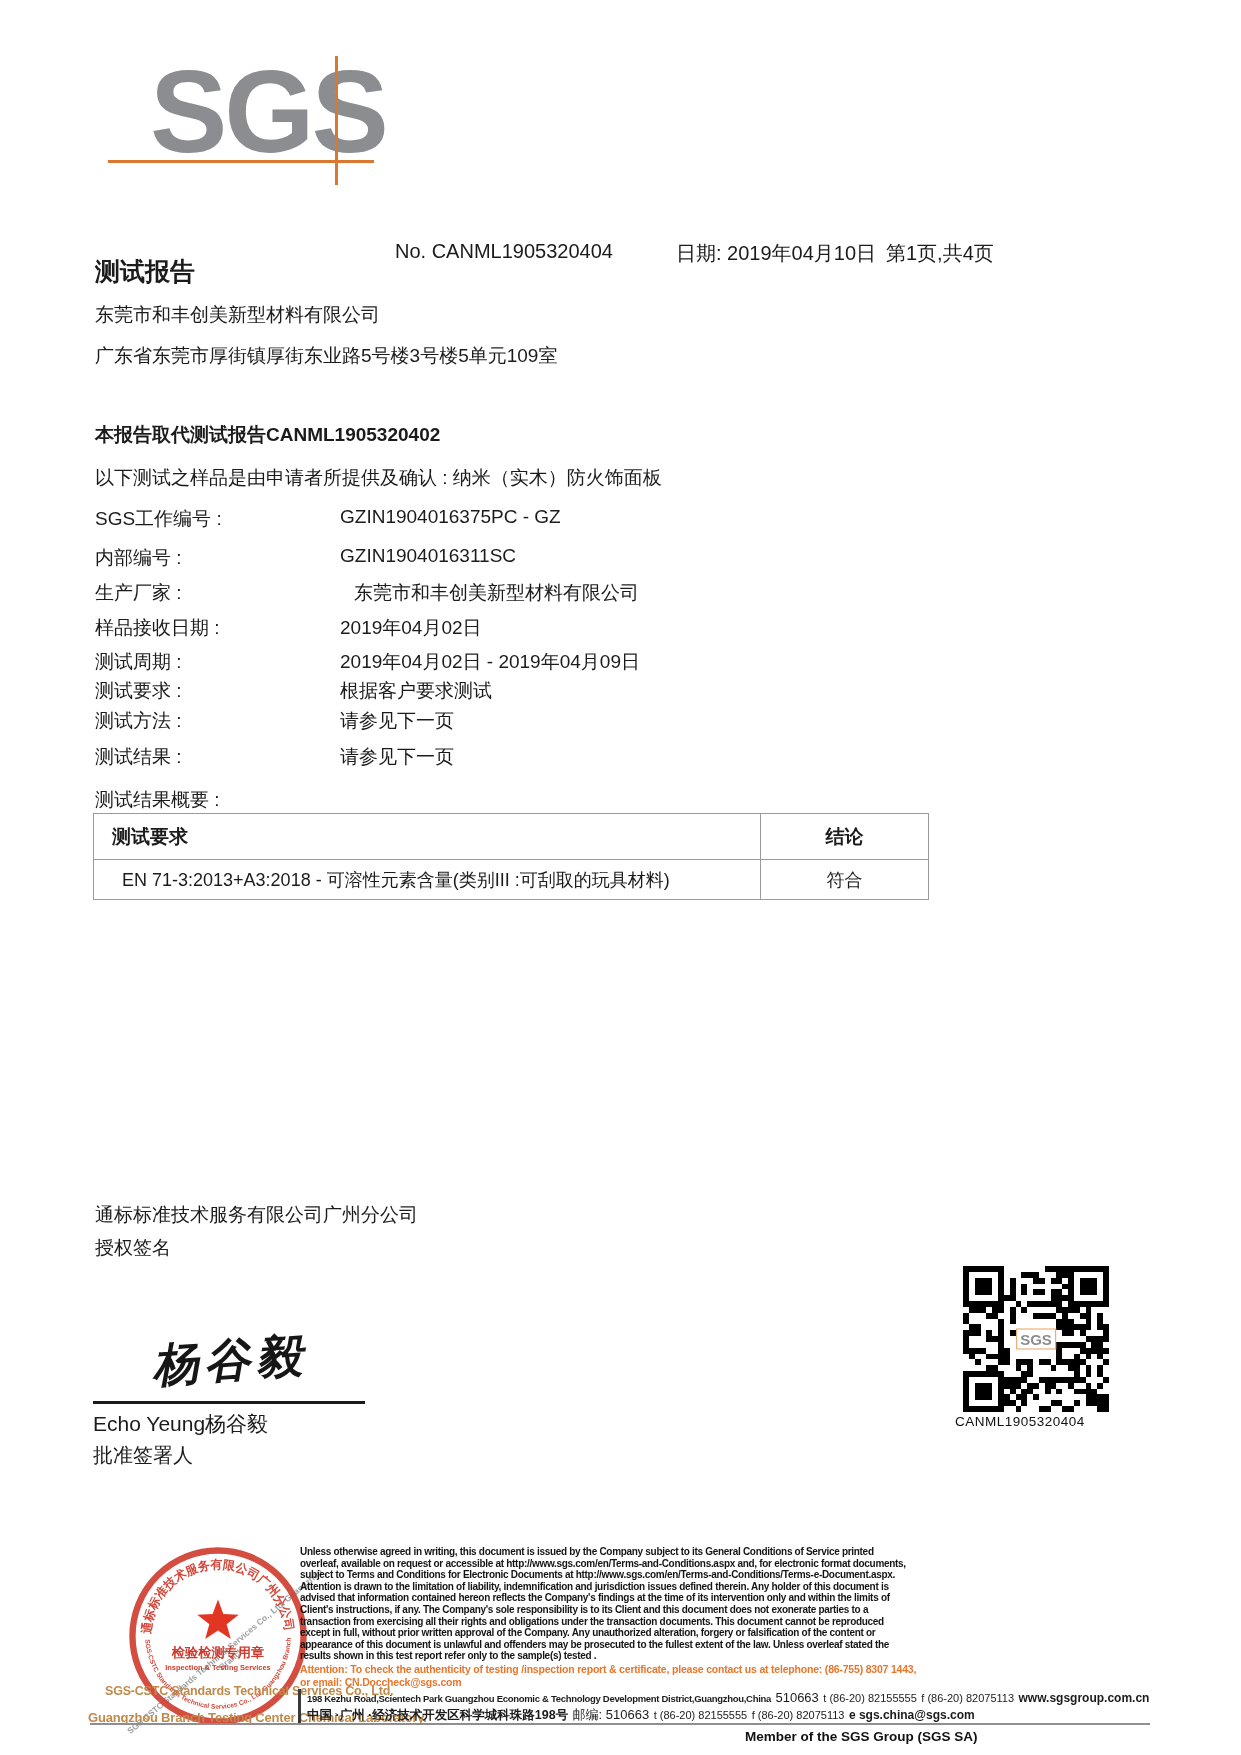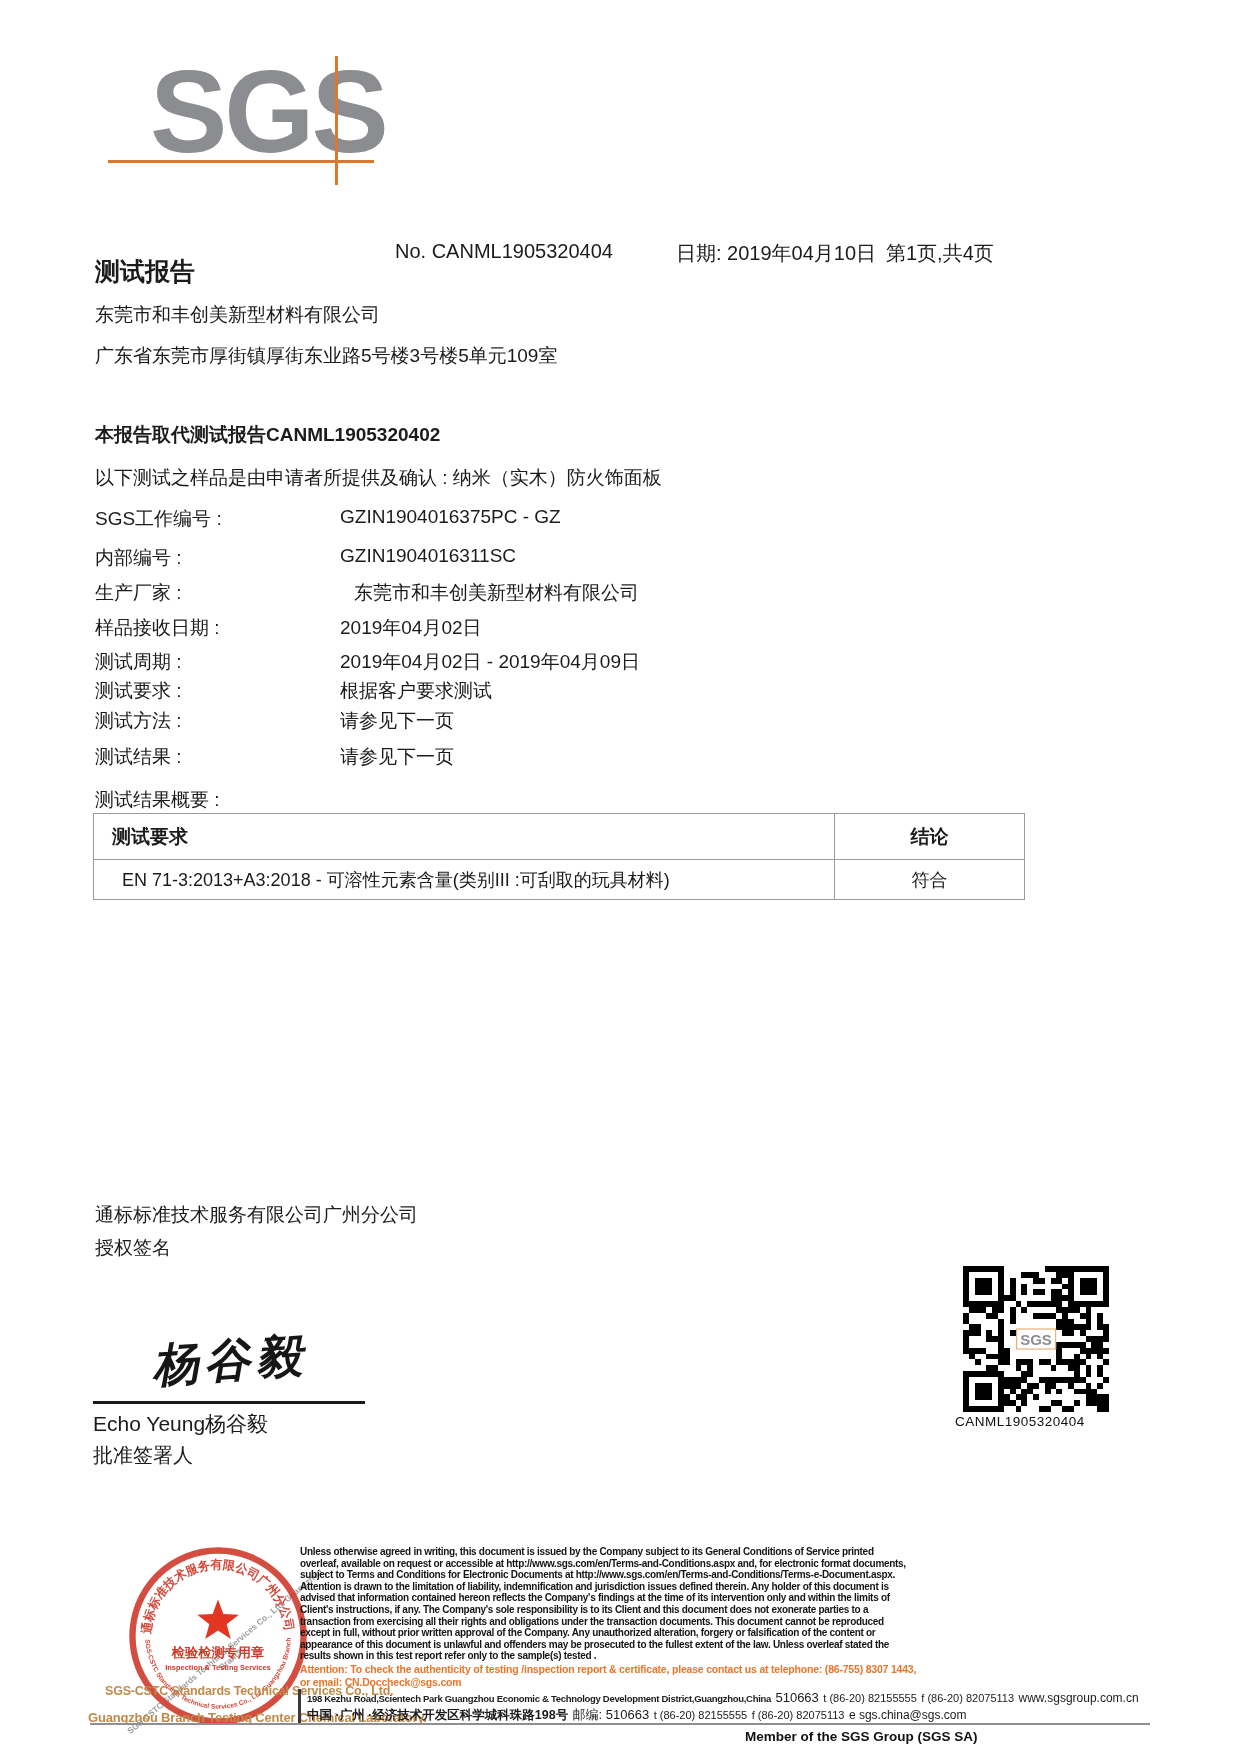--- a/index.html
+++ b/index.html
@@ -28,21 +28,21 @@
   .applicant-address { left:95px; top:344px; }
   .replacement-note { left:95px; top:423px; font-weight:700; }
   .sample-note { left:95px; top:466px;text-align:center; }
 
   .field-row { left:95px; display:flex; }
   .flabel { width:245px; font-size:19px; }
   .fvalue { font-size:19px; }
 
   .summary-heading { left:95px; top:788px; }
 
-  .summary-table { left:93px; top:813px; width:932px; border-collapse:collapse;
+  .summary-table { left:93px; top:813px; width:836px; border-collapse:collapse;
     border:1px solid #9b9b9b; }
   .summary-table td { border:1px solid #9b9b9b; }
   .td-req-h { width:742px; height:46px; font-size:19px; font-weight:700; padding-left:18px; }
   .td-con-h { width:190px; height:46px; font-size:19px; font-weight:700; text-align:center; }
   .td-req { height:40px; font-size:18px; padding-left:28px; }
   .td-con { height:40px; font-size:18px; text-align:center; }
 
   .issuer-company { left:95px; top:1203px; }
   .auth-label { left:95px; top:1236px; }
 
@@ -82,21 +82,21 @@
     letter-spacing:-.3px; color:#151515; white-space:nowrap; }
   .attention-block { left:300px; top:1663px; }
   .attention-line { font-size:10.5px; line-height:13px; font-weight:700;
     color:#e8762c; letter-spacing:-.2px; white-space:nowrap; }
 
   .address-block { left:298px; top:1689px; border-left:3px solid #3a3a3a; padding-left:6px; }
   .addr-row { white-space:nowrap; line-height:15px; }
   .addr-en { font-size:9.5px; font-weight:700; letter-spacing:-.3px; }
   .addr-post { font-size:13px; font-weight:400;margin-top:44px; }
   .addr-telfax { font-size:11px; }
-  .addr-web { font-size:12px; font-weight:400; }
+  .addr-web { font-size:12px; font-weight:700; }
   .addr-cn { font-size:12.5px; font-weight:700; }
 
   .bottom-rule { left:90px; top:1723px; width:1060px; height:2px; background:#8f8f8f; }
   .member-note { left:745px; top:1729px; font-size:13.5px; font-weight:700; color:#111; }
 </style>
 </head>
 <body>
 
 <div class="page">
 

